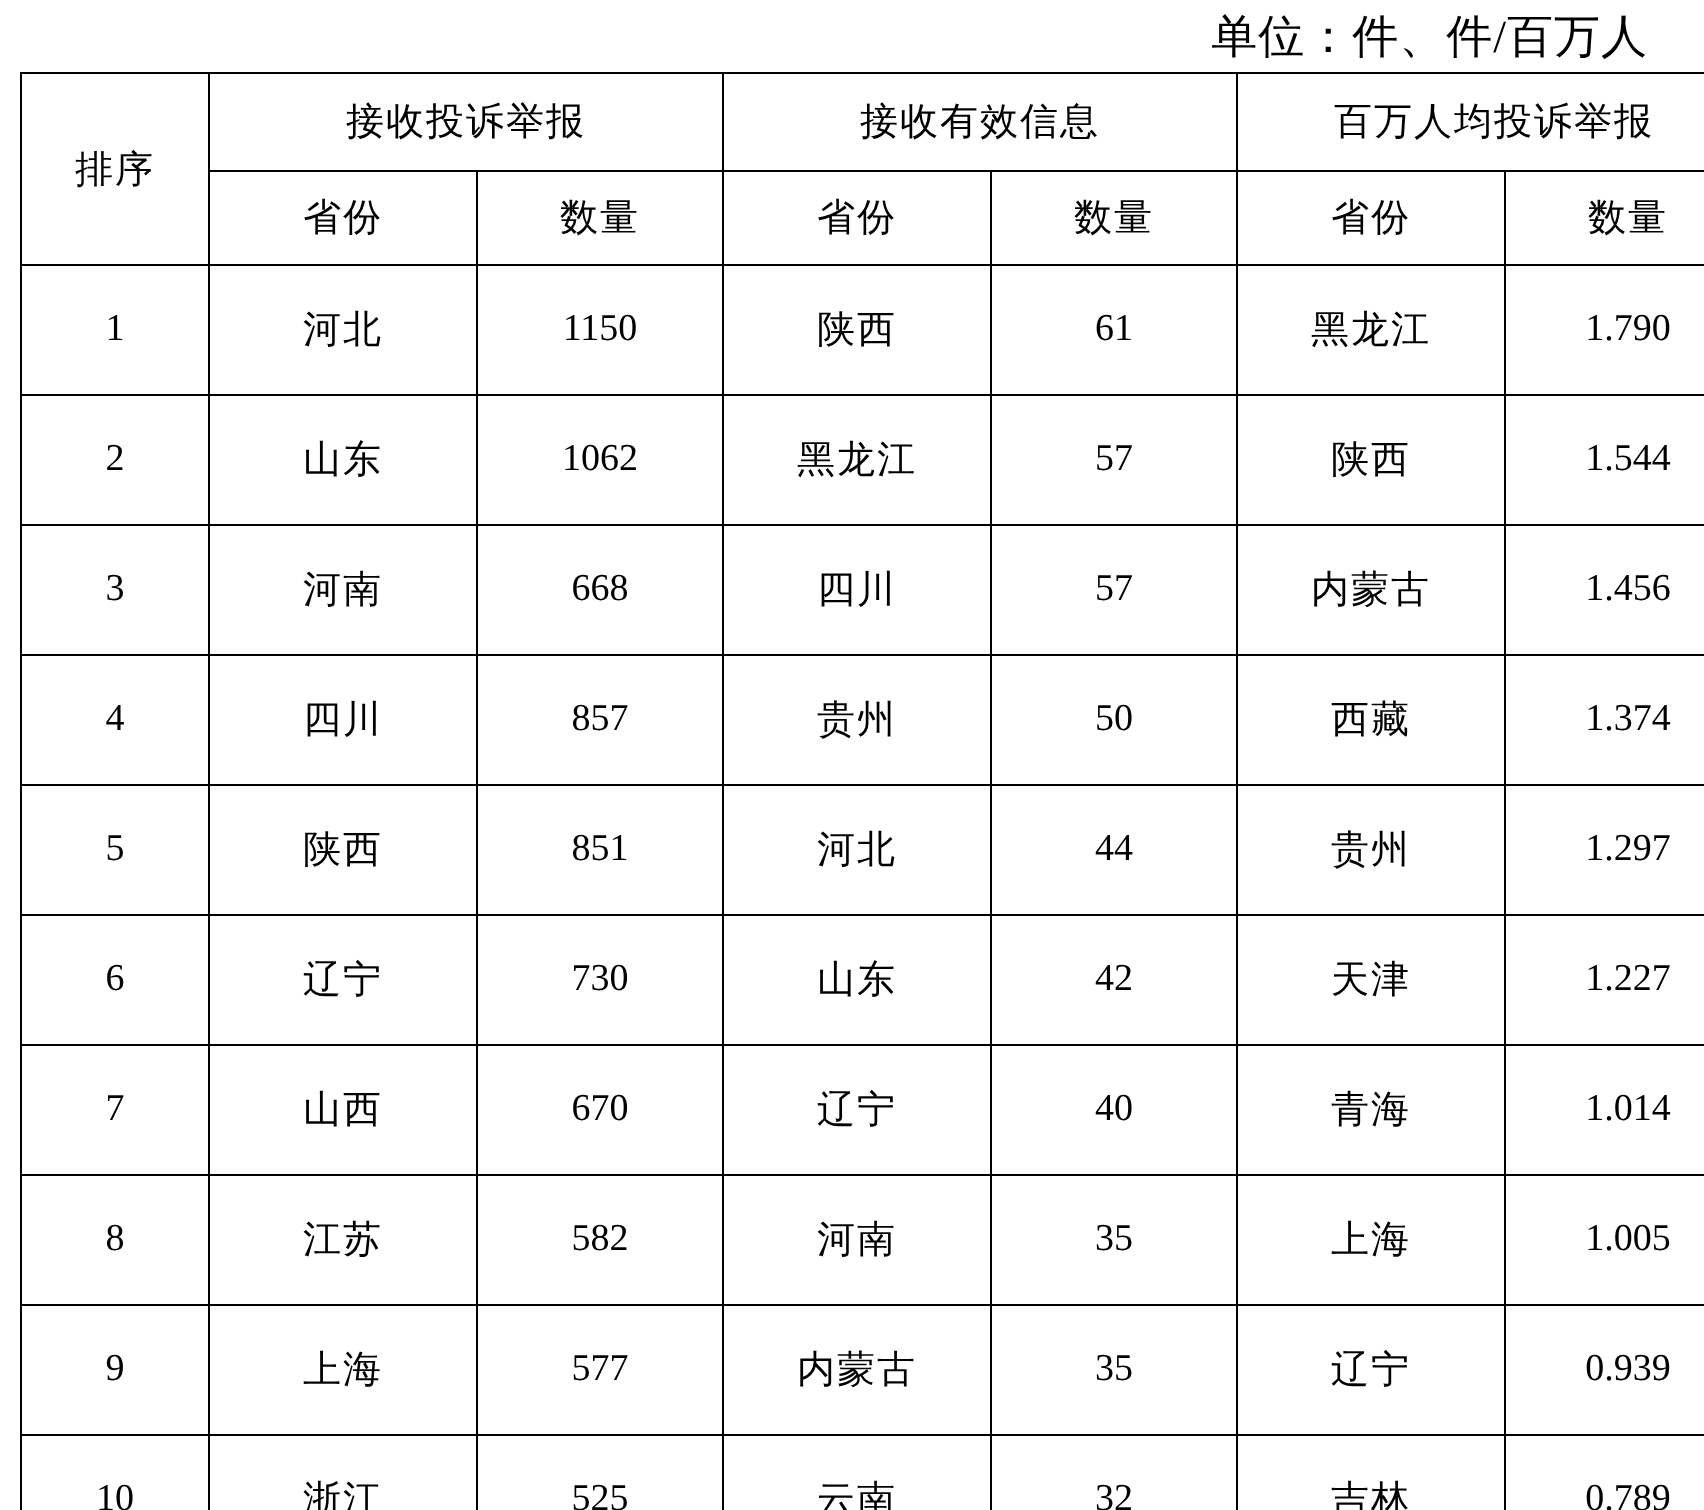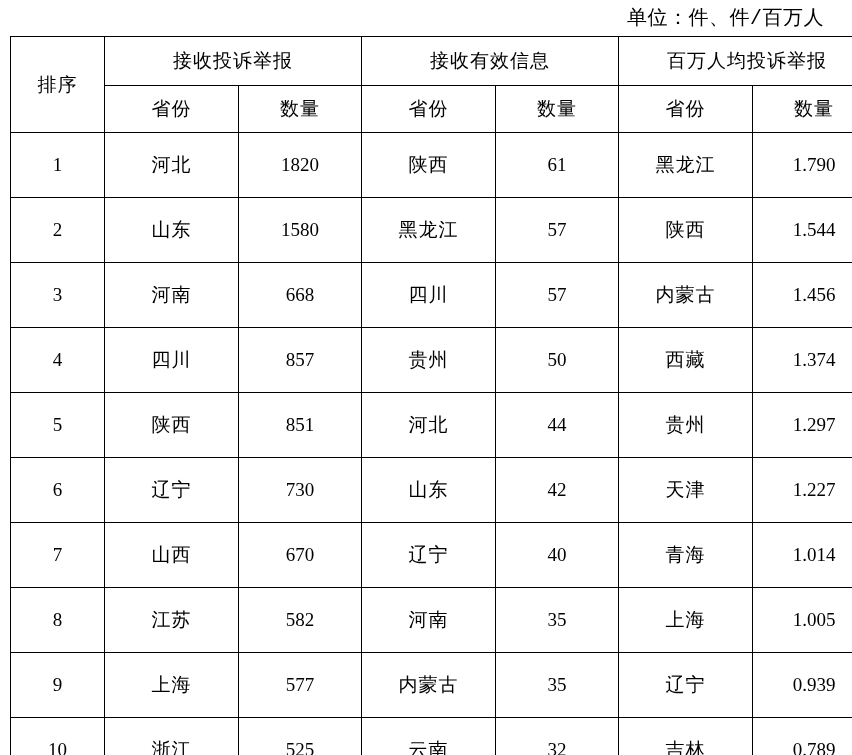--- a/index.html
+++ b/index.html
@@ -16,25 +16,25 @@
   }
   .page {
     position: relative;
     width: 852px;
     height: 755px;
     box-sizing: border-box;
     padding: 0 10px;
   }
   .unit-line {
     text-align: right;
-    font-size: 20px;
+    font-size: 23px;
     line-height: 30px;
     padding-right: 18px;
     padding-top: 4px;
-    font-family: Liberation Mono, monospace;
+    font-family: Liberation Serif, serif;
     letter-spacing: 0.5px;
   }
   table.rank-table {
     border-collapse: collapse;
     width: 832px;
     margin-top: 2px;
     table-layout: fixed;
   }
   table.rank-table td,
   table.rank-table th {
@@ -105,30 +105,30 @@
         <th class="sub-head">省份</th>
         <th class="sub-head">数量</th>
         <th class="sub-head">省份</th>
         <th class="sub-head">数量</th>
       </tr>
     </thead>
     <tbody>
       <tr>
         <td class="cell num">1</td>
         <td class="cell">河北</td>
-        <td class="cell num">1820</td>
+        <td class="cell num">1150</td>
         <td class="cell">陕西</td>
         <td class="cell num">61</td>
         <td class="cell">黑龙江</td>
         <td class="cell num">1.790</td>
       </tr>
       <tr>
         <td class="cell num">2</td>
         <td class="cell">山东</td>
-        <td class="cell num">1580</td>
+        <td class="cell num">1062</td>
         <td class="cell">黑龙江</td>
         <td class="cell num">57</td>
         <td class="cell">陕西</td>
         <td class="cell num">1.544</td>
       </tr>
       <tr>
         <td class="cell num">3</td>
         <td class="cell">河南</td>
         <td class="cell num">668</td>
         <td class="cell">四川</td>

